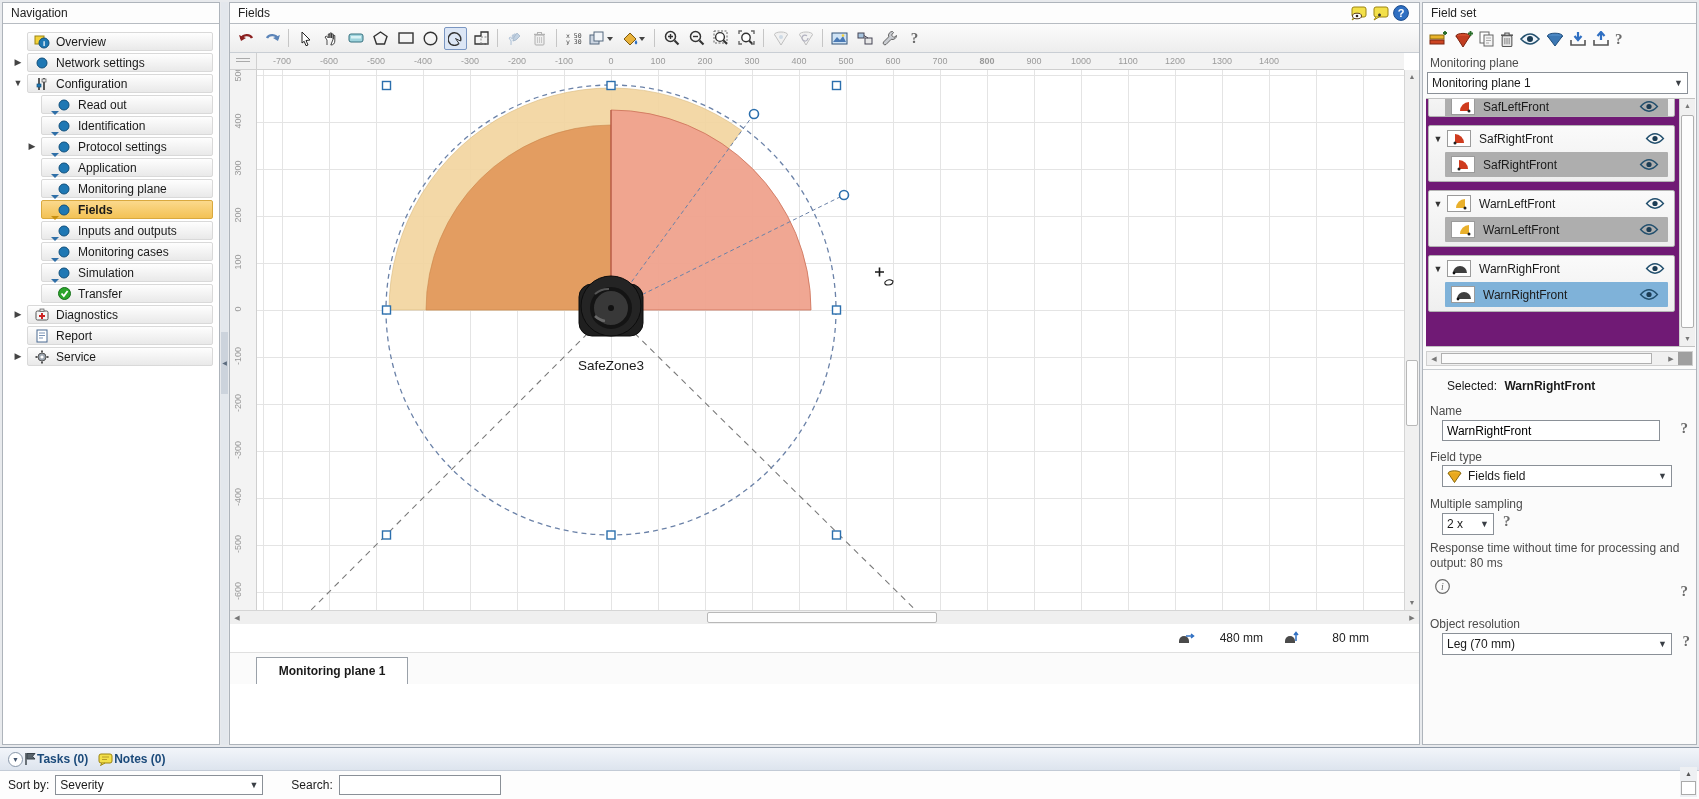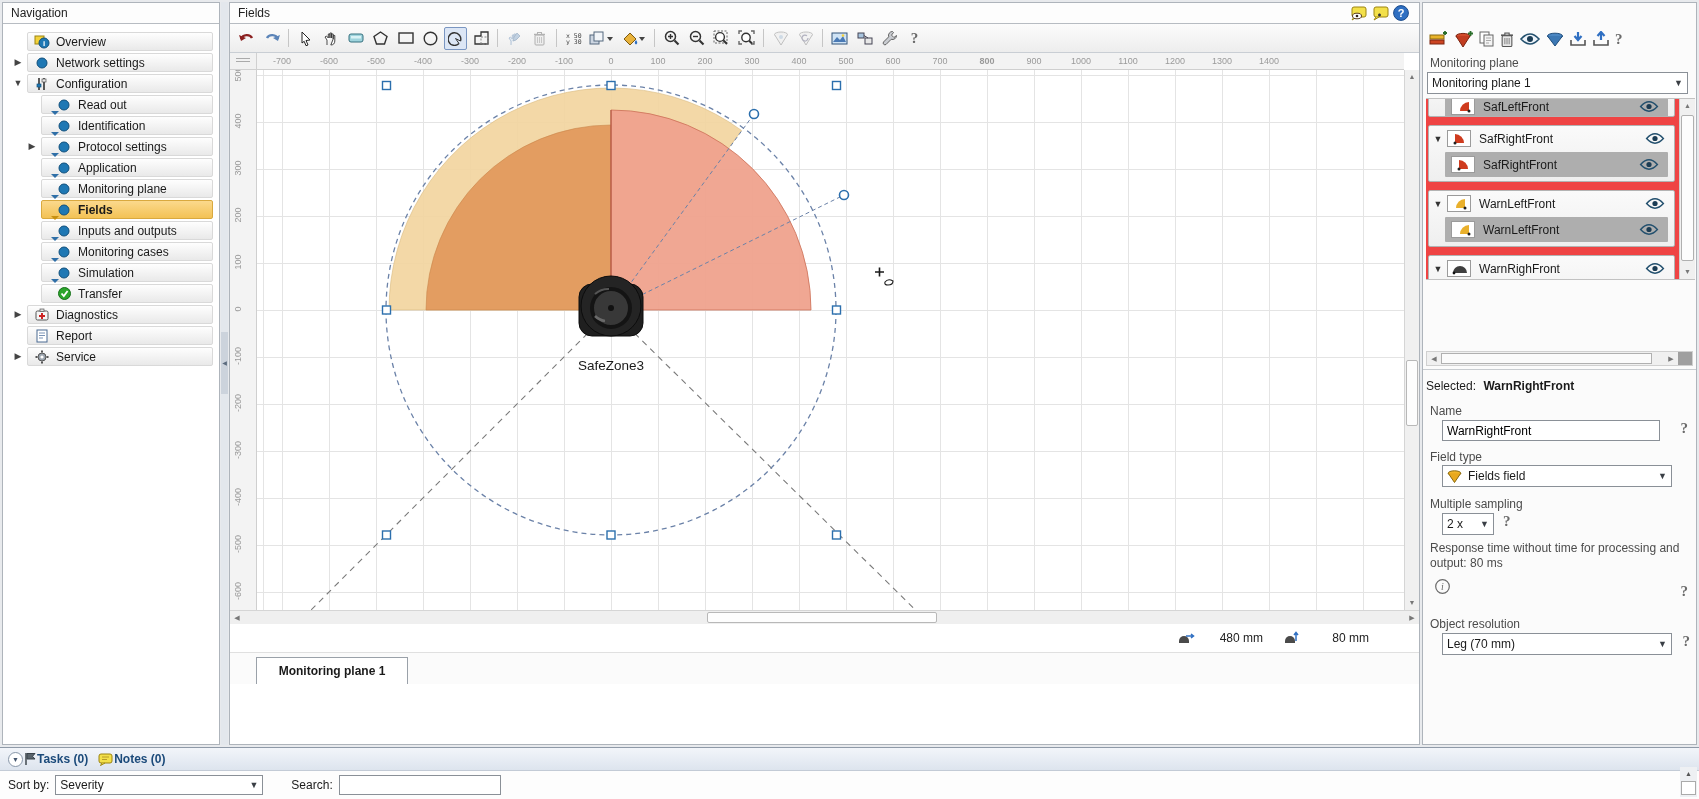--- a/index.html
+++ b/index.html
@@ -62,21 +62,21 @@
   .fp-status .val { width:60px; text-align:right; font-size:12px; color:#222; }
   .tabrow { position:absolute; left:0; right:0; bottom:60px; height:32px; background:#fbfbfb; border-top:1px solid #e0e0e0; }
   .tab { position:absolute; left:26px; top:4px; width:152px; height:27px; line-height:26px; text-align:center; background:#fff;
          border:1px solid #9aa1a9; border-bottom:none; font-weight:bold; }
 
   
   .rp-toolbar { position:absolute; left:2px; top:23px; height:26px; display:flex; align-items:center; gap:5px; padding:0 4px; }
   .rlab { position:absolute; left:7px; color:#4c4c4c; }
   .selbox { position:absolute; height:22px; background:#fff; border:1px solid #8a9097; display:flex; align-items:center; padding:0 4px; cursor:pointer; }
   .selbox .car { position:absolute; right:4px; color:#3a3f45; font-size:9px; }
-  .list { position:absolute; left:3px; right:1px; top:95px; height:182px; background:#ef4444; border-top:1px solid #c2c2c2; border-bottom:1px solid #c2c2c2; overflow:hidden; }
+  .list { position:absolute; left:3px; right:1px; top:95px; height:249px; background:#701a75; border-top:1px solid #c2c2c2; border-bottom:1px solid #c2c2c2; overflow:hidden; }
   .lvscroll { position:absolute; right:0; top:0; bottom:0; width:16px; background:#f0f0f0; border-left:1px solid #d0d0d0; }
   .lvscroll .thumb { position:absolute; left:1px; right:1px; top:16px; bottom:18px; background:#fdfdfd; border:1px solid #b0b0b0; border-radius:2px; }
   .group { margin:4px 20px 8px 2px; border:1px solid #b3b3b3; border-radius:2px; background:linear-gradient(#fafafa,#efefef); }
   .group.clipped { height:36px; overflow:hidden; position:relative; margin-top:-18px; }
   .grow { display:flex; align-items:center; height:25px; position:relative; }
   .grow .gexp { width:18px; text-align:center; font-size:9px; color:#333; }
   .fico { width:24px; height:17px; background:#fff; border:1px solid #9b9b9b; margin-right:8px; flex:none; display:flex; align-items:center; justify-content:center; }
   .gname { flex:1; white-space:nowrap; overflow:hidden; }
   .eye { width:22px; height:13px; margin-right:8px; flex:none; }
   .crow { display:flex; align-items:center; height:25px; margin:1px 6px 4px 16px; background:#aeaeae; border-radius:1px; }
@@ -596,20 +596,21 @@
         </span>
       <span class="val">80 mm</span>
     </div>
 
     <div class="tabrow">
       <div class="tab">Monitoring plane 1</div>
     </div>
   </div>
 
   <div class="right-panel">
+    <div class="panel-hdr">Field set</div>
 
     <div class="rp-toolbar">
       <span>
           <svg width="20" height="17" viewBox="0 0 20 17">
             <rect x="1" y="4" width="14" height="4" fill="#e8b32a" stroke="#8a6a10"></rect>
             <rect x="1" y="9" width="14" height="4" fill="#cc4422" stroke="#7c2410"></rect>
             <path d="M14,2 h4 M16,0 v4" stroke="#2a6e2a" stroke-width="1.8"></path>
           </svg>
         </span>
       <span>
@@ -804,21 +805,21 @@
     </div>
 
     <div class="lhscroll">
       <span class="harrow" style="left:0">◀</span>
       <div class="thumb"></div>
       <span class="harrow" style="right:14px">▶</span>
       <div class="corner"></div>
     </div>
     <div class="rp-divider"></div>
 
-    <div style="position:absolute; left:3px; top:376px">
+    <div style="position:absolute; left:24px; top:376px">
       <span>Selected:</span>
       <b style="margin-left:4px">WarnRightFront</b>
     </div>
 
     <div class="rlab" style="top:401px">Name</div>
     <input class="rinput" style="left: 19px; top: 417px; width: 218px;" value="WarnRightFront">
     <span class="qmark" style="position:absolute; right:8px; top:417px">?</span>
 
     <div class="rlab" style="top:447px">Field type</div>
     <div class="selbox" style="left:19px; width:230px; top:462px">

